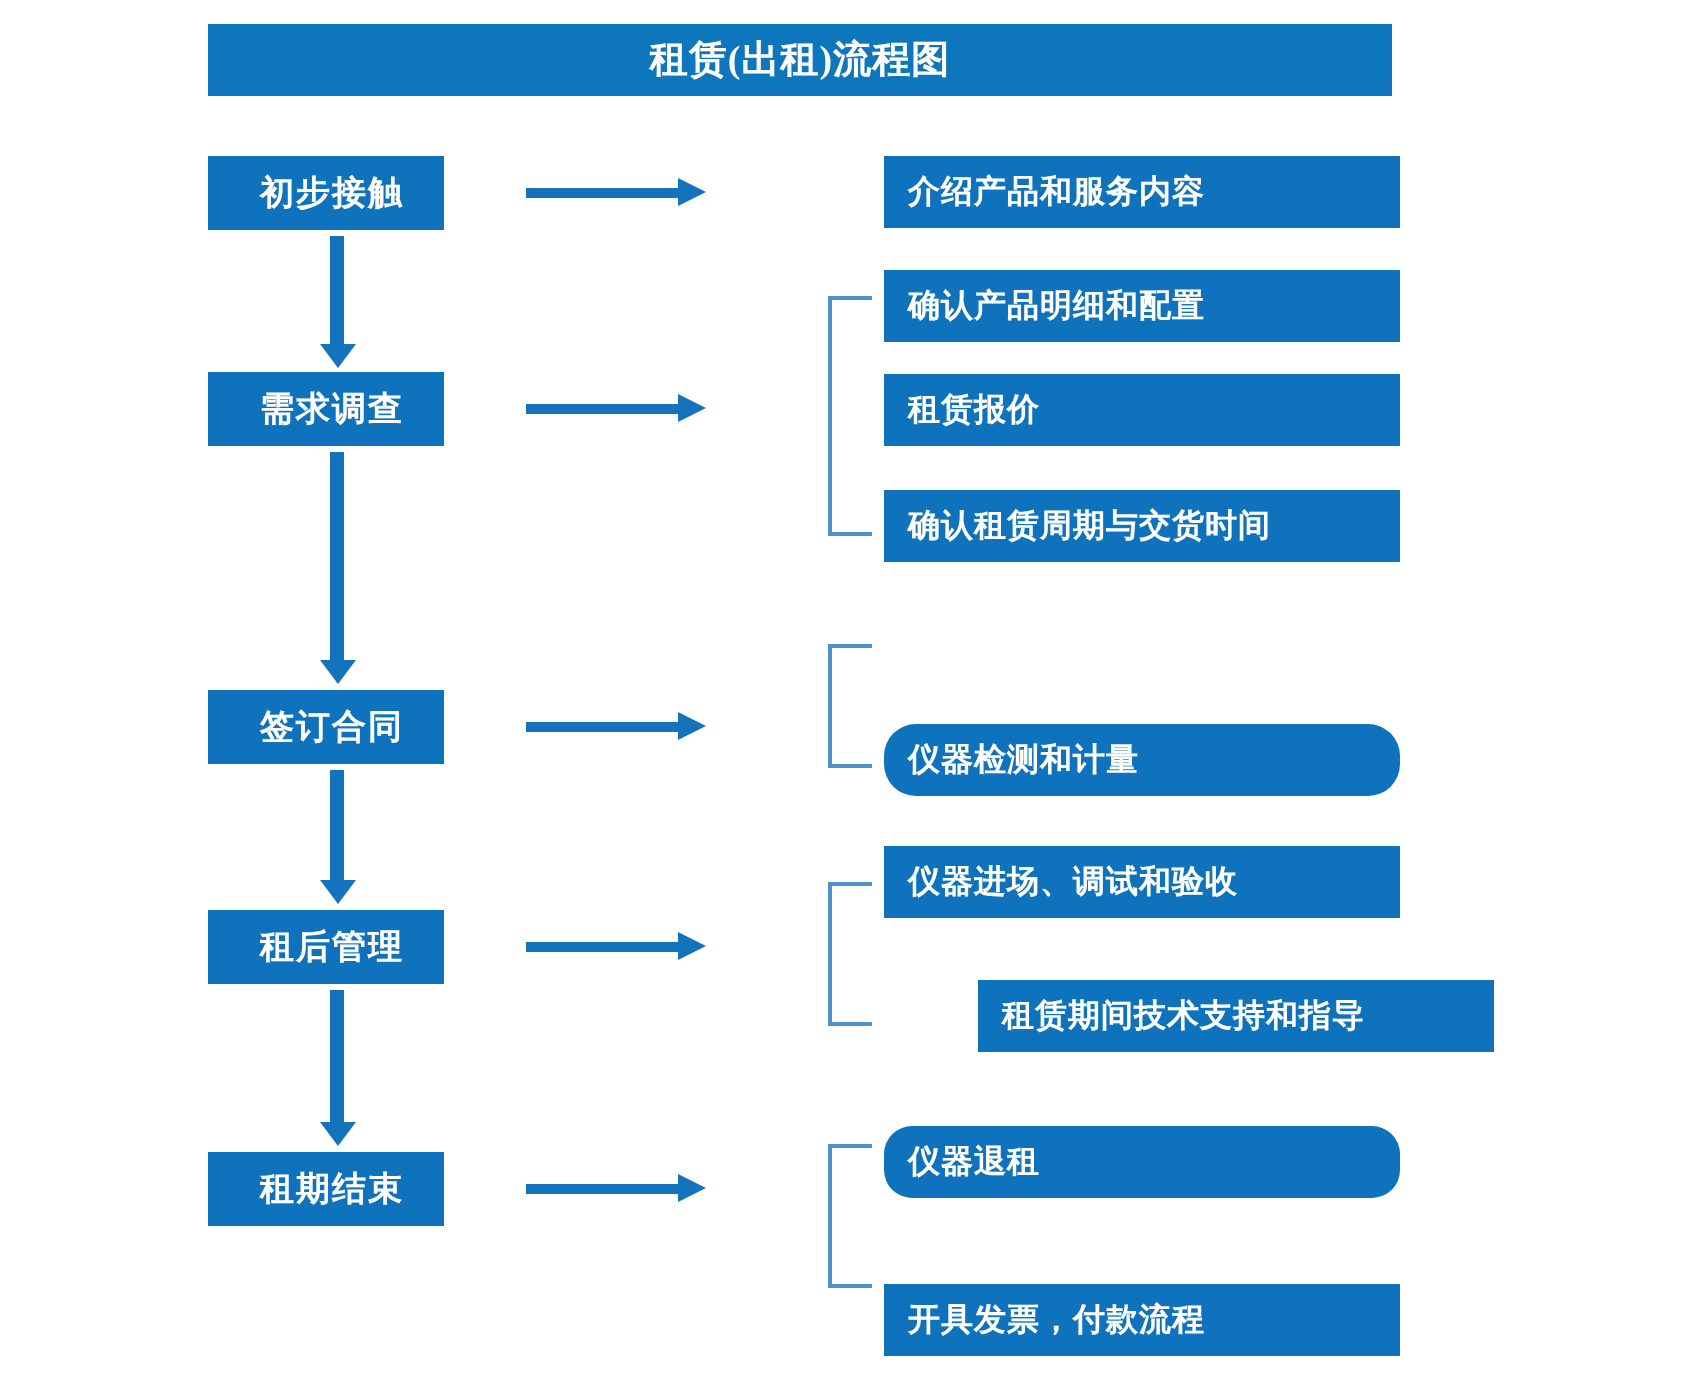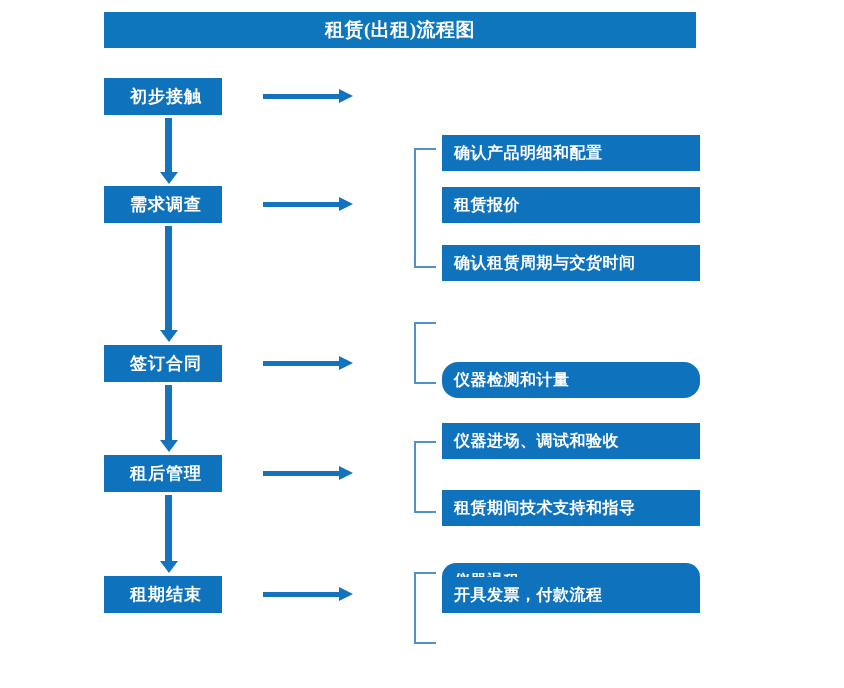--- a/index.html
+++ b/index.html
@@ -178,26 +178,27 @@
   <div class="h-arrow" style="top:586px;">
     <div class="shaft"></div>
       <div class="head"></div>
   </div>
 
   <div class="bracket" style="top:148px; height:120px;"></div>
   <div class="bracket" style="top:322px; height:62px;"></div>
   <div class="bracket" style="top:441px; height:72px;"></div>
   <div class="bracket" style="top:572px; height:72px;"></div>
 
+  <div class="detail-box" style="top:78px;">介绍产品和服务内容</div>
 
   <div class="detail-box" style="top:135px;">确认产品明细和配置</div>
   <div class="detail-box" style="top:187px;">租赁报价</div>
   <div class="detail-box" style="top:245px;">确认租赁周期与交货时间</div>
 
   <div class="detail-box" style="top:362px;border-radius:16px;">仪器检测和计量</div>
 
   <div class="detail-box" style="top:423px;">仪器进场、调试和验收</div>
-  <div class="detail-box" style="top:490px;">租赁期间技术支持和指导</div>
+  <div class="detail-box" style="top:490px;margin-left:47px;">租赁期间技术支持和指导</div>
 
   <div class="detail-box" style="top:563px;border-radius:14px;">仪器退租</div>
-  <div class="detail-box" style="top:577px;">开具发票，付款流程</div>
+  <div class="detail-box" style="top:642px;">开具发票，付款流程</div>
 
 </div>
 
 </body></html>

